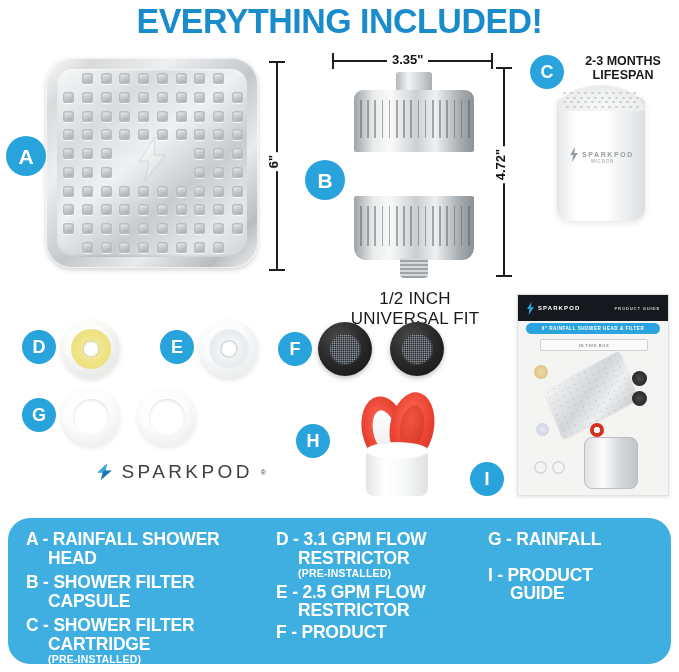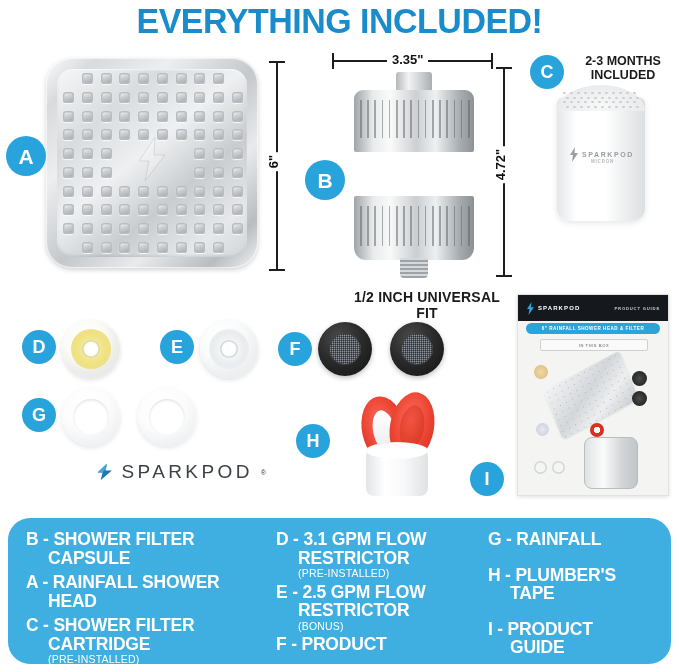--- a/index.html
+++ b/index.html
@@ -107,22 +107,22 @@
     border-radius:0 0 4px 4px;
   }
   .cap-logo{
     position:absolute;left:18px;top:90px;width:100px;height:22px;
     display:flex;align-items:center;gap:4px;
   }
   .cap-logo .txt{
     font-size:9px;letter-spacing:2.2px;color:#6d7276;font-weight:bold;
   }
   .fitlabel{
-    position:absolute;left:342px;top:289px;width:170px;text-align:center;
-    font-size:14px;font-weight:bold;color:#1a1a1a;letter-spacing:.2px;
+    position:absolute;left:330px;top:289px;width:170px;text-align:center;
+    font-size:17px;font-weight:normal;color:#1a1a1a;letter-spacing:.2px;
   }
 
   
   .cartridge{
     position:absolute;left:557px;top:85px;width:88px;height:140px;
   }
   .cart-body{
     position:absolute;left:0;top:12px;width:88px;height:124px;
     border-radius:8px 8px 14px 14px / 6px 6px 12px 12px;
     background:linear-gradient(90deg,#e4e6e8 0%,#ffffff 22%,#ffffff 55%,#eceeef 78%,#dcdfe1 100%);
@@ -309,21 +309,21 @@
   .litem{
     color:#ffffff;font-weight:bold;
     font-size:17.5px;line-height:1.06;
     margin-bottom:6px;
     font-family:"Liberation Sans", sans-serif;
     letter-spacing:-0.2px;
   }
   .litem .l2{display:block;padding-left:22px;}
   .litem .note{
     display:block;padding-left:22px;
-    font-size:10.5px;letter-spacing:.2px;font-weight:normal;line-height:1.2;
+    font-size:10.5px;letter-spacing:.2px;font-weight:bold;line-height:1.2;
   }
   .c2 .litem{margin-bottom:3px;}
   .c3 .litem{margin-bottom:17px;}
 </style>
 </head>
 <body>
 
 <div class="stage">
 
   <div class="title">EVERYTHING INCLUDED!</div>
@@ -514,21 +514,21 @@
   <div class="dimcap" style="left:496px;top:275px;width:16px;height:1.6px;"></div>
   <div class="dimtext" style="left:482px;top:155px;font-size:13px;transform:rotate(-90deg);padding:2px 3px;">4.72"</div>
 
   <div class="fitlabel">1/2 INCH UNIVERSAL FIT</div>
 
   <div class="badge" style="left:530px;top:55px;width:34px;height:34px;font-size:18px;">
     <span>C</span>
   </div>
   <div class="lifespan">
     <span>2-3 MONTHS</span><br>
-    <span>INCLUDED</span>
+    <span>LIFESPAN</span>
   </div>
 
   <div class="cartridge">
     <div class="cart-body"></div>
     <div class="cart-top"></div>
     <div class="cart-holes" id="cartholes">
         <div class="ch" style="left: 6px; top: 5px;"></div>
         <div class="ch" style="left: 13px; top: 5px;"></div>
         <div class="ch" style="left: 20px; top: 5px;"></div>
         <div class="ch" style="left: 27px; top: 5px;"></div>
@@ -661,29 +661,28 @@
     <svg width="34" height="34" viewBox="0 0 34 34">
       <path d="M21 1 L3 18 L13 18 L9 33 L31 14 L19 14 Z" fill="#1C77B5"></path>
       <path d="M21 1 L3 18 L13 18 L16 14 L19 14 Z" fill="#3FA6DC"></path>
     </svg>
     <span class="txt">SPARKPOD</span>
     <span class="reg">®</span>
   </div>
 
   <div class="legend">
     <div class="lcol c1" id="col1">
+        <div class="litem"><span>A - RAINFALL SHOWER</span><span class="l2">HEAD</span></div>
         <div class="litem"><span>B - SHOWER FILTER</span><span class="l2">CAPSULE</span></div>
-        <div class="litem"><span>A - RAINFALL SHOWER</span><span class="l2">HEAD</span></div>
         <div class="litem"><span>C - SHOWER FILTER</span><span class="l2">CARTRIDGE</span><span class="note">(PRE-INSTALLED)</span></div>
       </div>
     <div class="lcol c2" id="col2">
         <div class="litem"><span>D - 3.1 GPM FLOW</span><span class="l2">RESTRICTOR</span><span class="note">(PRE-INSTALLED)</span></div>
-        <div class="litem"><span>E - 2.5 GPM FLOW</span><span class="l2">RESTRICTOR</span><span class="note">(BONUS)</span></div>
+        <div class="litem"><span>E - 2.5 GPM FLOW</span><span class="l2">RESTRICTOR</span></div>
         <div class="litem"><span>F - PRODUCT</span></div>
       </div>
     <div class="lcol c3" id="col3">
         <div class="litem"><span>G - RAINFALL</span></div>
-        <div class="litem"><span>H - PLUMBER'S</span><span class="l2">TAPE</span></div>
         <div class="litem"><span>I - PRODUCT</span><span class="l2">GUIDE</span></div>
       </div>
   </div>
 
 </div>
 
 </body></html>

